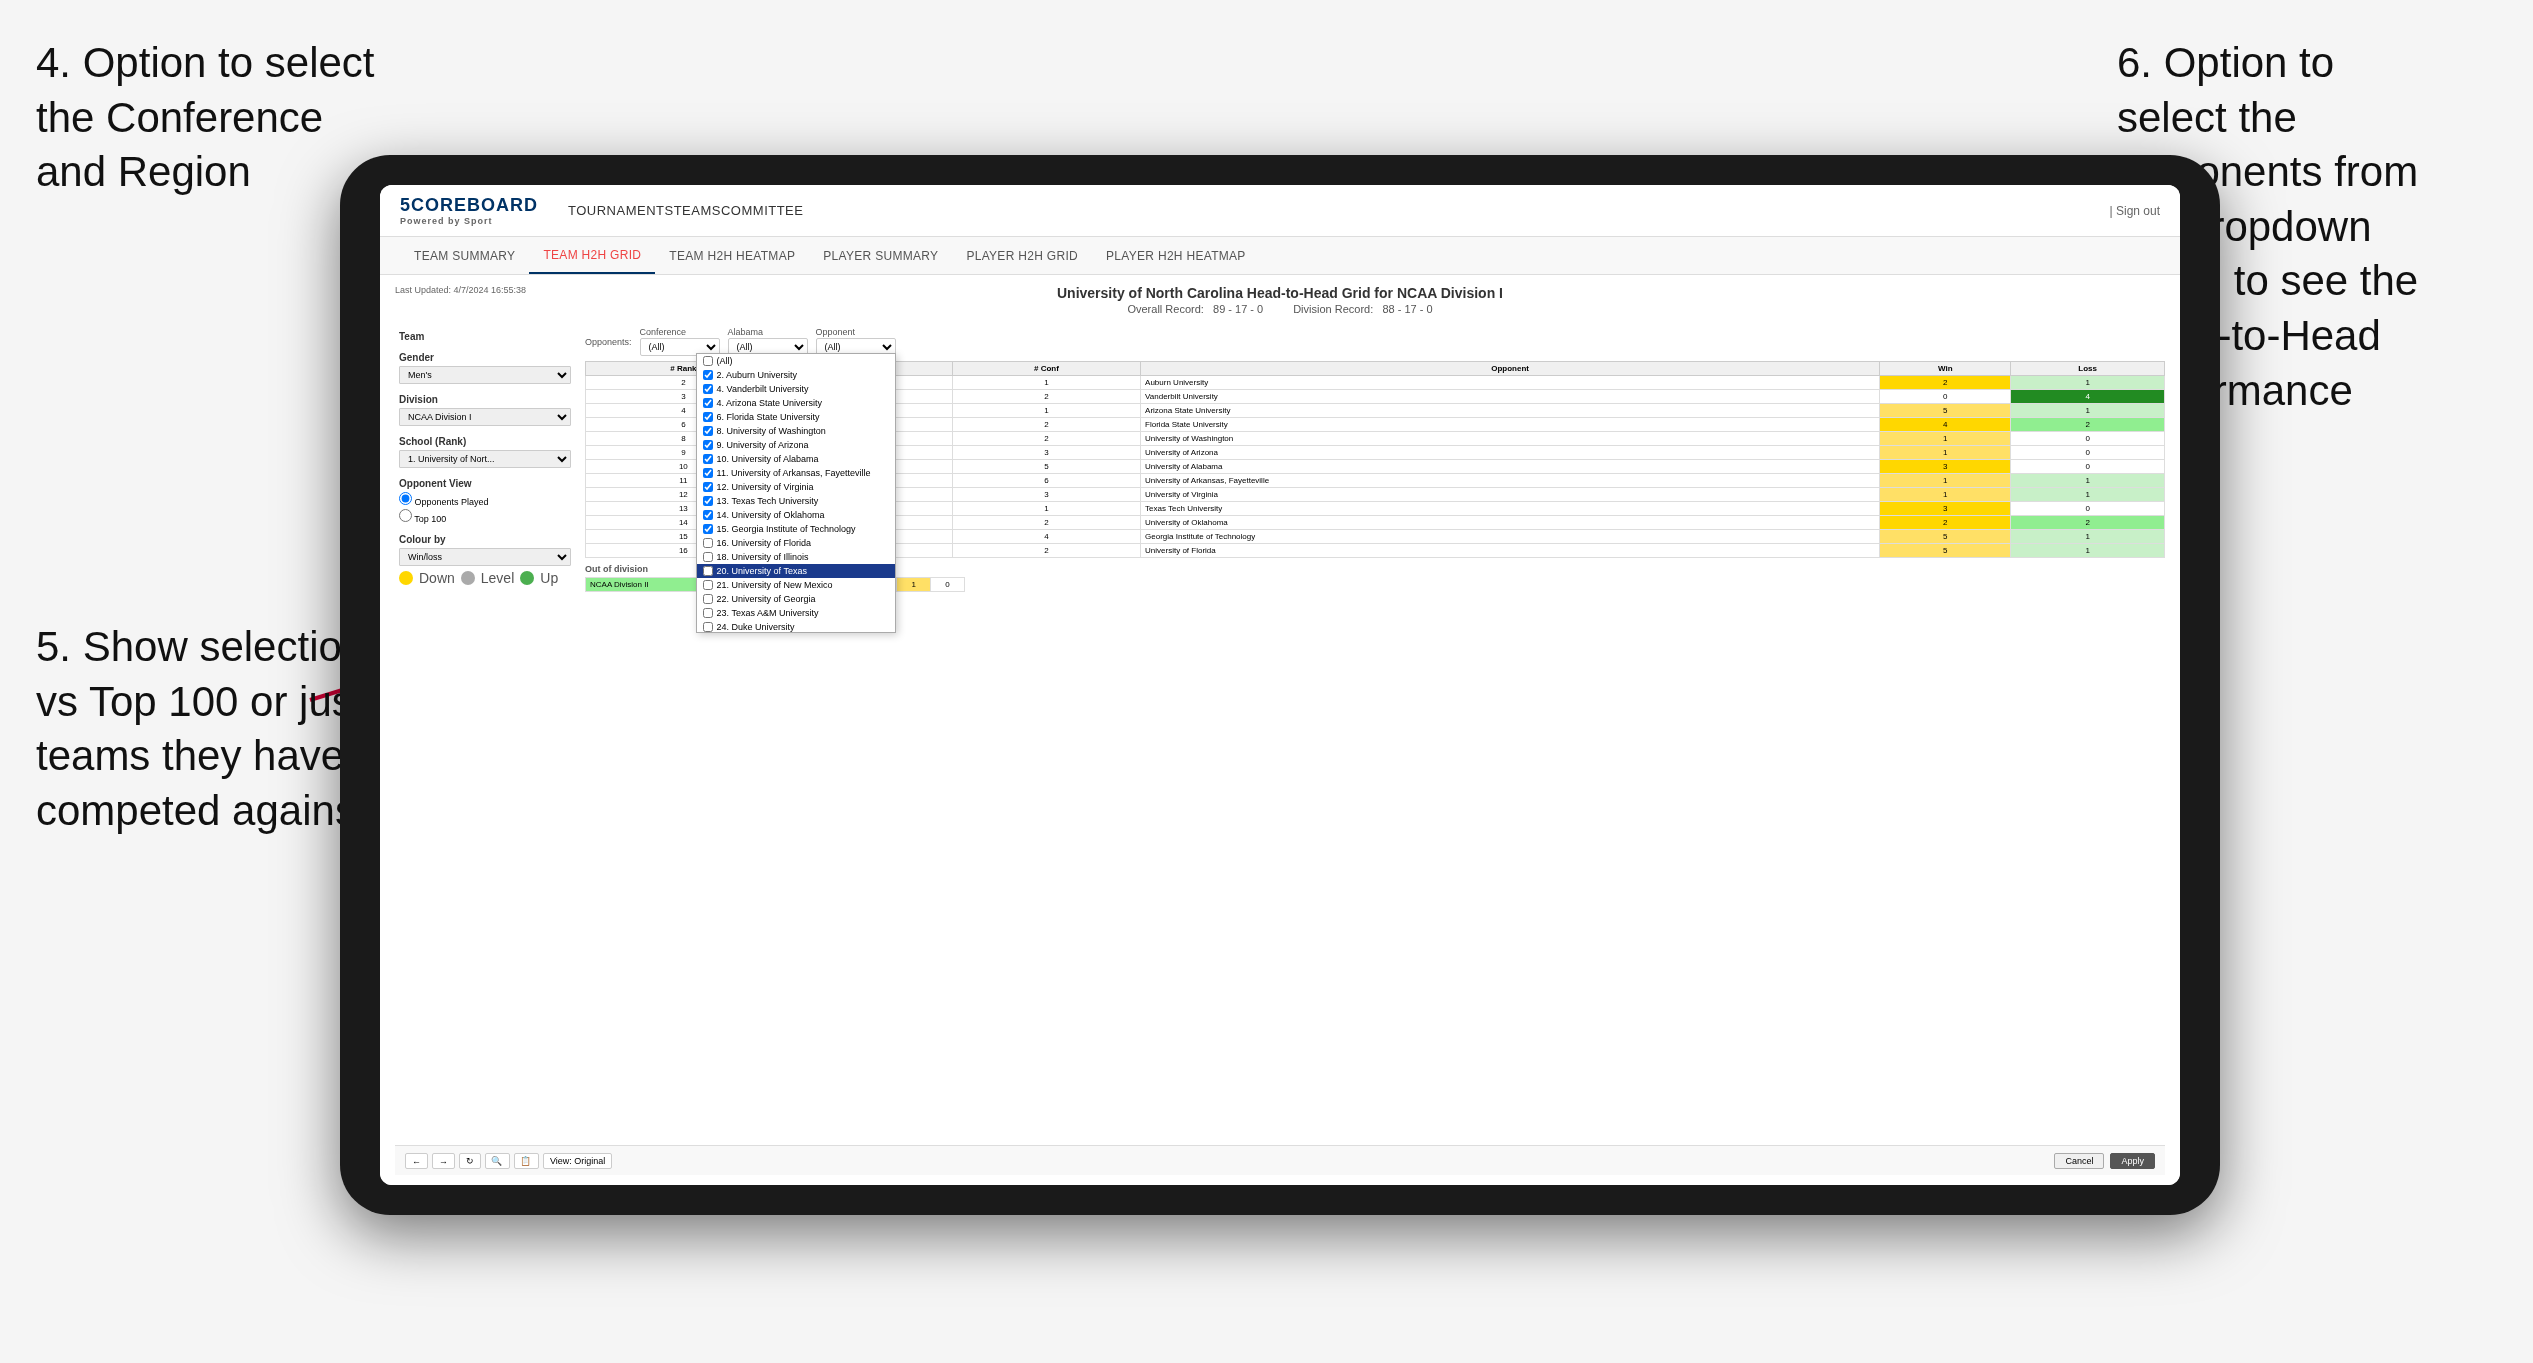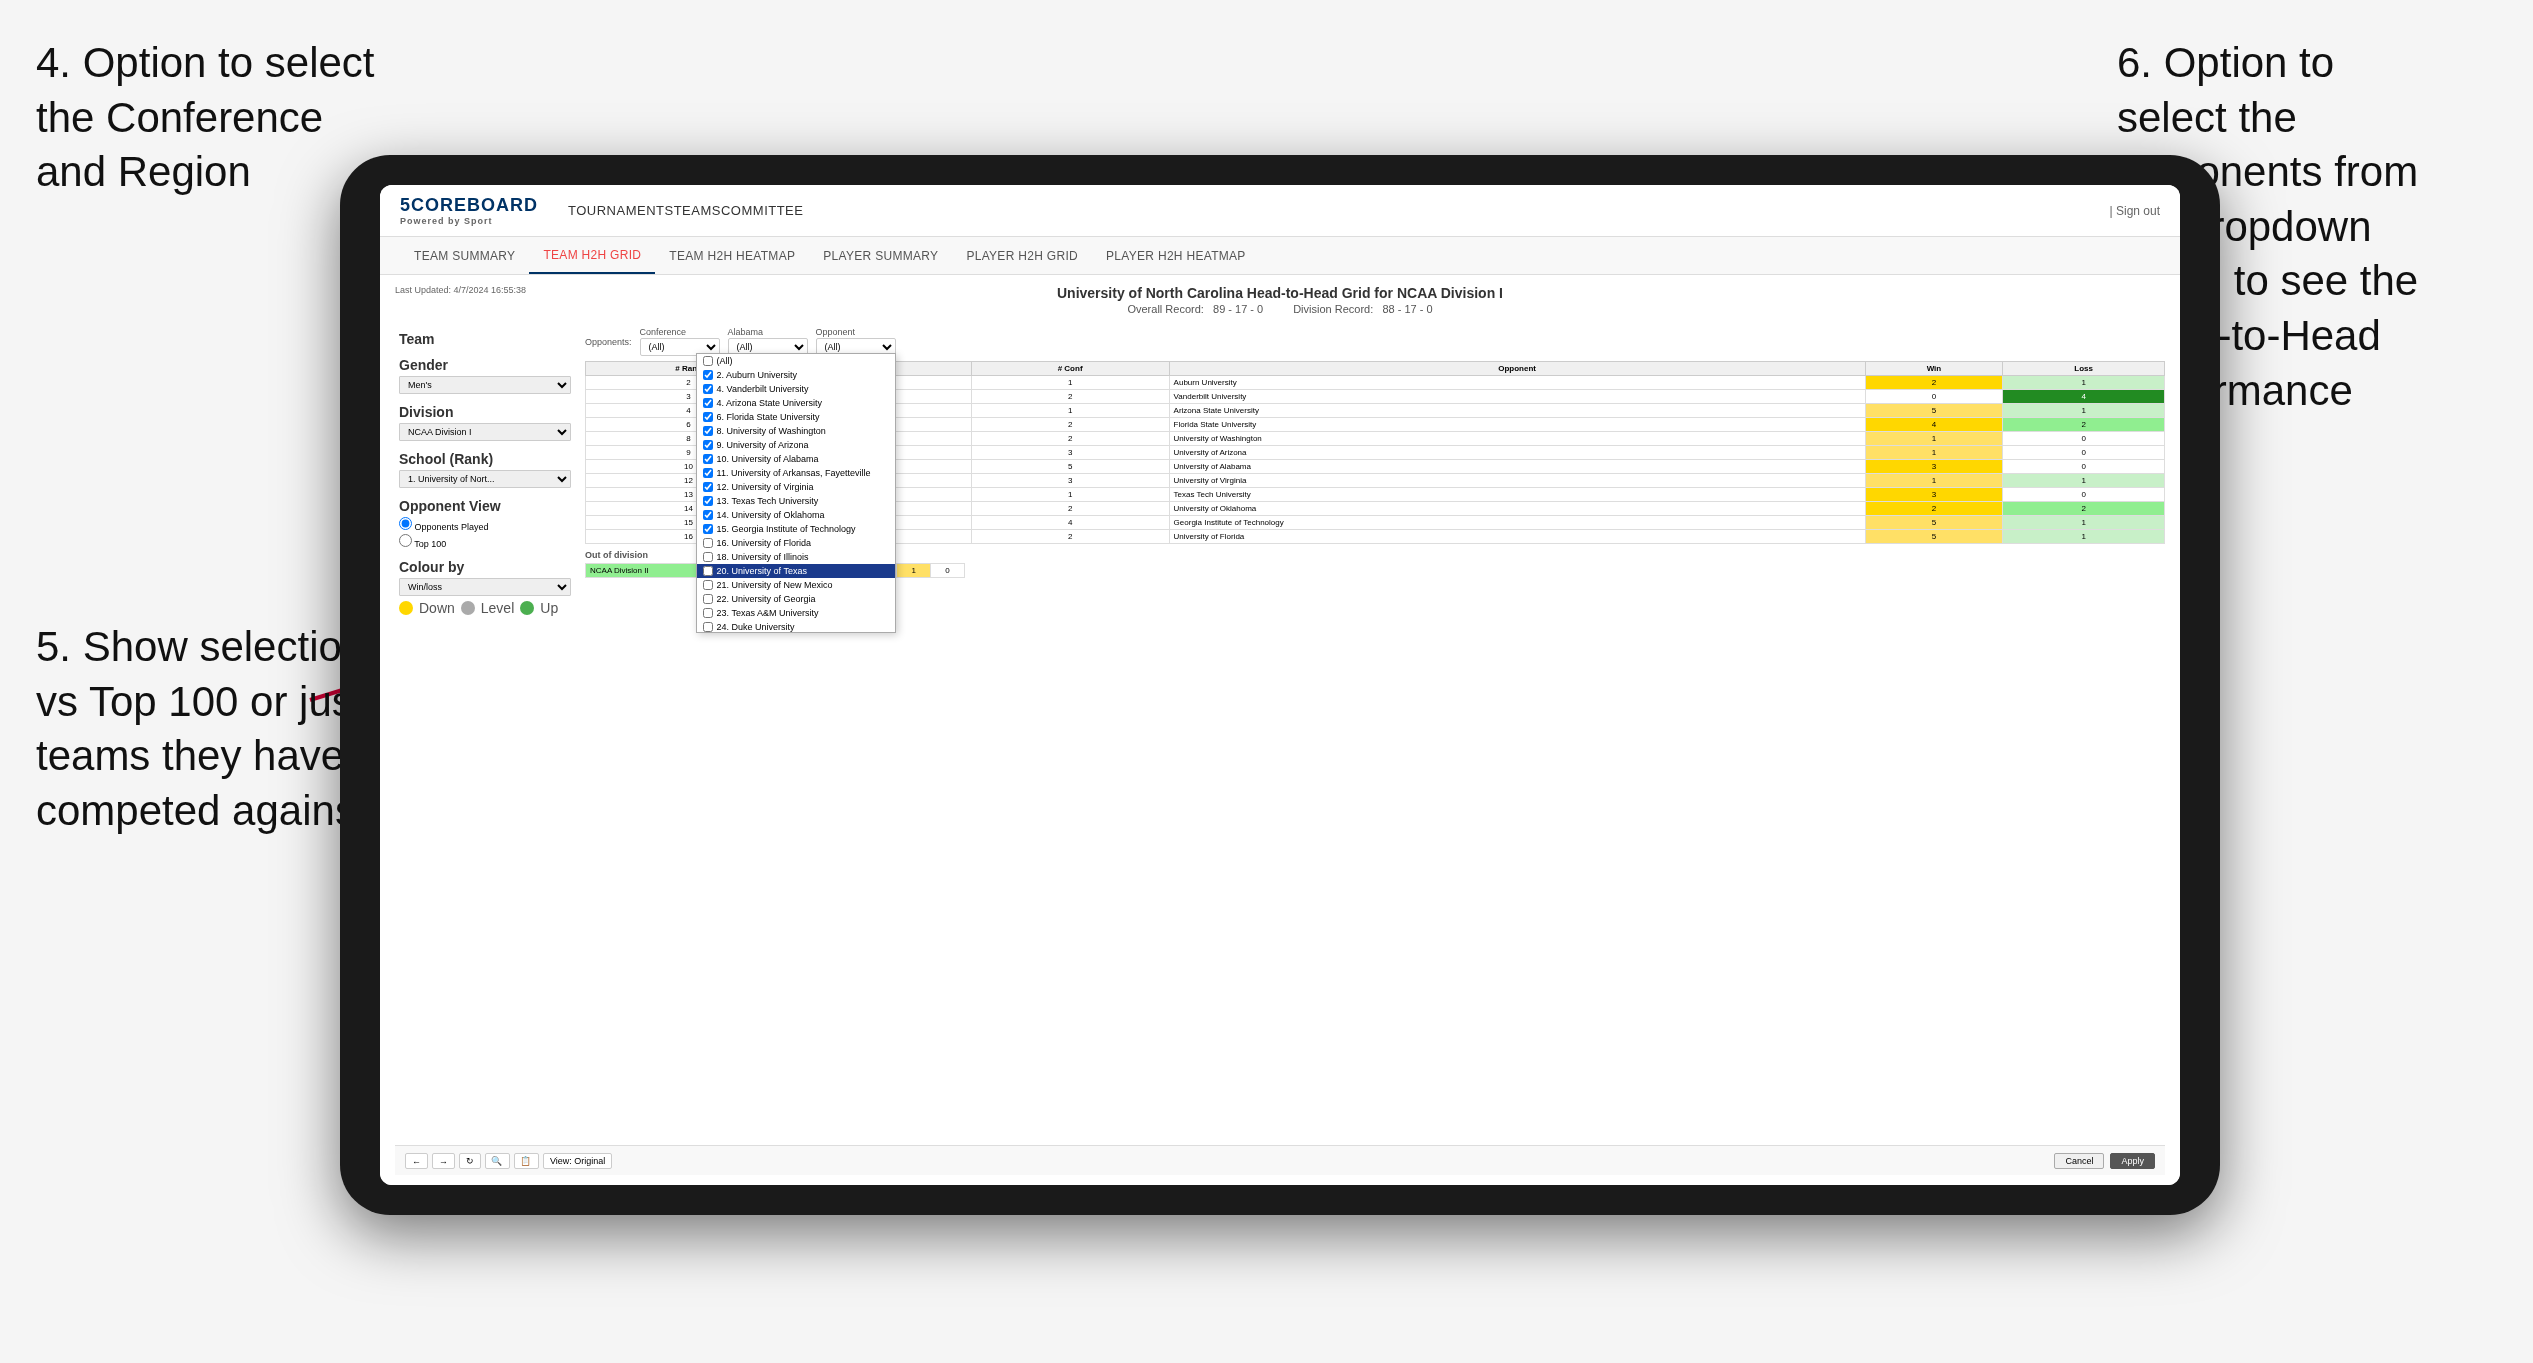--- a/index.html
+++ b/index.html
@@ -173,21 +173,21 @@
       flex-shrink: 0;
       font-size: 10px;
       padding: 4px;
     }
 
     .sidebar-section {
       margin-bottom: 10px;
     }
 
     .sidebar-label {
-      font-size: 14px;
+      font-size: 10px;
       font-weight: bold;
       color: #333;
       margin-bottom: 3px;
     }
 
     .sidebar-select {
       width: 100%;
       font-size: 9px;
       padding: 2px 4px;
       border: 1px solid #ccc;
@@ -705,20 +705,28 @@
     </tr>
                 <tr>
       <td class="cell-num">10</td>
       <td class="cell-num"></td>
       <td class="cell-num">5</td>
       <td>University of Alabama</td>
       <td class="cell-num win-2">3</td>
       <td class="cell-num loss-0">0</td>
     </tr>
                 <tr>
+      <td class="cell-num">11</td>
+      <td class="cell-num"></td>
+      <td class="cell-num">6</td>
+      <td>University of Arkansas, Fayetteville</td>
+      <td class="cell-num win-1">1</td>
+      <td class="cell-num loss-1">1</td>
+    </tr>
+                <tr>
       <td class="cell-num">12</td>
       <td class="cell-num"></td>
       <td class="cell-num">3</td>
       <td>University of Virginia</td>
       <td class="cell-num win-1">1</td>
       <td class="cell-num loss-1">1</td>
     </tr>
                 <tr>
       <td class="cell-num">13</td>
       <td class="cell-num"></td>

